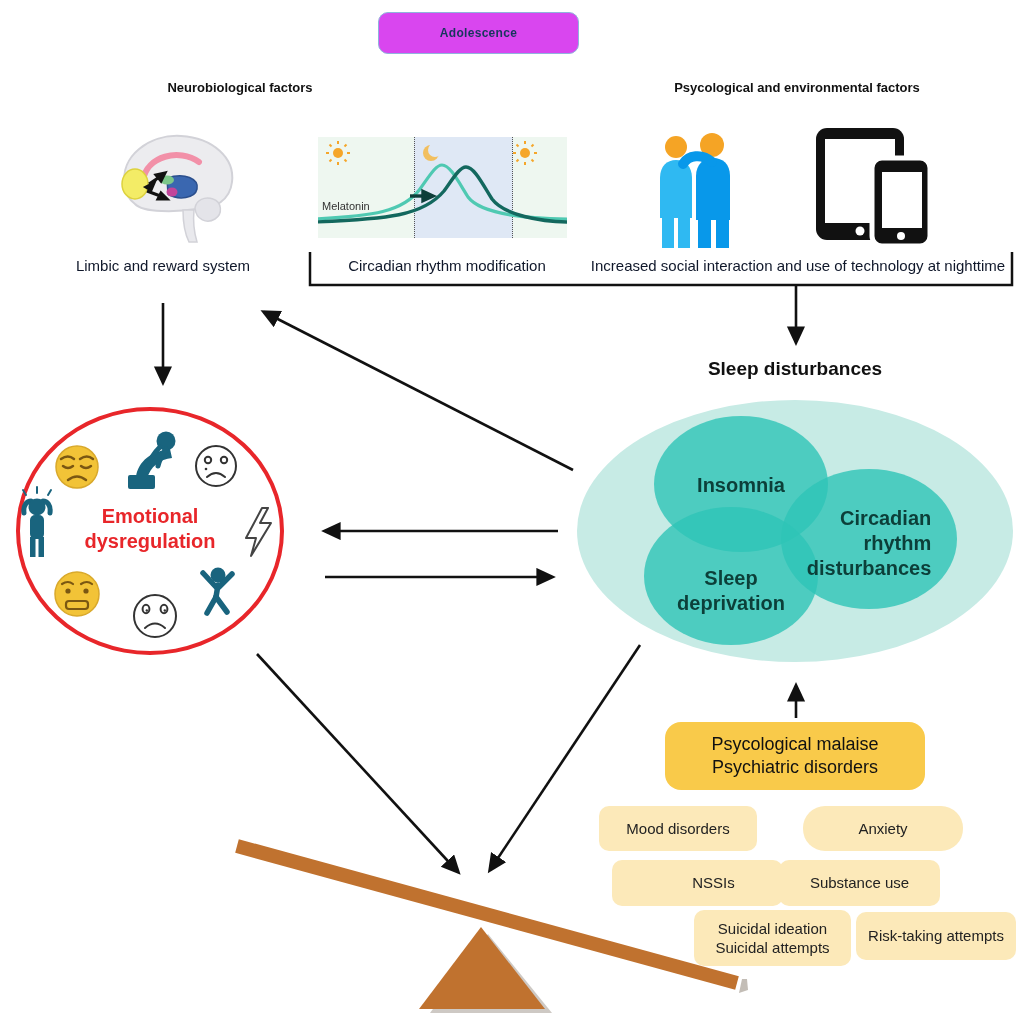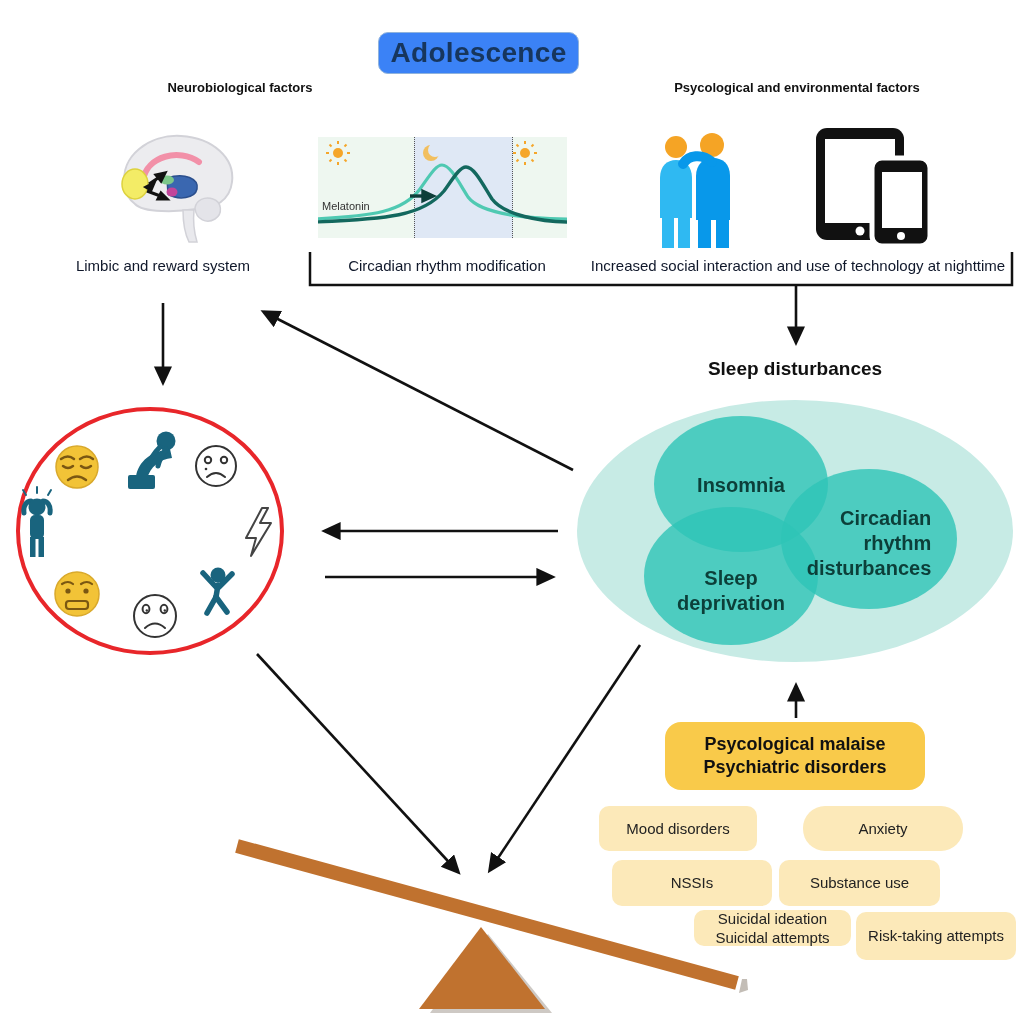--- a/index.html
+++ b/index.html
@@ -6,22 +6,22 @@
   #canvas{
     position:relative;width:1024px;height:1016px;background:#ffffff;overflow:hidden;
     font-family:"Liberation Sans",sans-serif;color:#1a1a1a;
   }
   .abs{position:absolute;}
   .center{display:flex;align-items:center;justify-content:center;text-align:center;}
   .preline{white-space:pre-line;}
 
   .adolescence{
     left:378px;top:12px;width:199px;height:40px;
-    background:#3b82f6;border:1.5px solid #8fb3dd;border-radius:10px;
-    font-size:28px;font-weight:bold;color:#17365d;letter-spacing:.3px;margin-top:20px;
+    background:#d946ef;border:1.5px solid #8fb3dd;border-radius:10px;
+    font-size:12px;font-weight:bold;color:#17365d;letter-spacing:.3px;
   }
   .heading{font-size:13px;font-weight:bold;color:#111;}
   .h-neuro{left:90px;top:80px;width:300px;}
   .h-psych{left:580px;top:80px;width:434px;}
   .caption{font-size:15px;color:#0f172a;}
   .cap-limbic{left:63px;top:257px;width:200px;}
   .cap-circ{left:327px;top:257px;width:240px;}
   .cap-tech{left:578px;top:257px;width:440px;}
 
   .chart{
@@ -39,28 +39,28 @@
   .lbl-deprivation{left:671px;top:566px;width:120px;}
 
   .emo-circle{
     left:16px;top:407px;width:268px;height:248px;border:4px solid #e8262a;border-radius:50%;
     background:#ffffff;box-sizing:border-box;
   }
   .emo-label{left:60px;top:504px;width:180px;font-size:20px;font-weight:bold;color:#e8262a;line-height:1.25;}
 
   .malaise{
     left:665px;top:722px;width:260px;height:68px;background:#f9ca4a;border-radius:16px;
-    font-size:18px;font-weight:bold;color:#111;line-height:1.3;
+    font-size:18px;font-weight:normal;color:#111;line-height:1.3;
   }
   .dbox{background:#fce9b9;border-radius:10px;font-size:15px;color:#222;line-height:1.3;}
   .d0{left:599px;top:806px;width:158px;height:45px;}
   .d1{left:803px;top:806px;width:160px;height:45px;border-radius:22px;}
-  .d2{left:612px;top:860px;width:160px;height:46px;}
+  .d2{left:612px;top:860px;width:139px;height:46px;padding-left:32px;}
   .d3{left:779px;top:860px;width:161px;height:46px;}
-  .d4{left:694px;top:910px;width:157px;height:36px;}
+  .d4{left:694px;top:910px;width:157px;height:56px;}
   .d5{left:856px;top:912px;width:160px;height:48px;}
 
   svg{display:block;}
   .overlay{pointer-events:none;z-index:6;}
 </style>
 </head>
 <body>
 
 <div id="canvas">
 
@@ -254,20 +254,22 @@
 
     <g stroke="#19647e" stroke-width="5.5" stroke-linecap="round">
       <circle cx="208" cy="180" r="7.5" fill="#19647e" stroke="none"></circle>
       <line x1="208" y1="190" x2="206" y2="202"></line>
       <line x1="206" y1="192" x2="193" y2="178"></line>
       <line x1="209" y1="192" x2="222" y2="179"></line>
       <line x1="206" y1="202" x2="197" y2="218"></line>
       <line x1="206" y1="202" x2="217" y2="217"></line>
     </g>
   </svg>
+  <div class="abs center emo-label preline">Emotional
+dysregulation</div>
 
   <div class="abs center malaise preline">Psycological malaise
 Psychiatric disorders</div>
   <div class="abs center dbox d0">Mood disorders</div>
   <div class="abs center dbox d1">Anxiety</div>
   <div class="abs center dbox d2">NSSIs</div>
   <div class="abs center dbox d3">Substance use</div>
   <div class="abs center dbox d4 preline">Suicidal ideation
 Suicidal attempts</div>
   <div class="abs center dbox d5">Risk-taking attempts</div>

